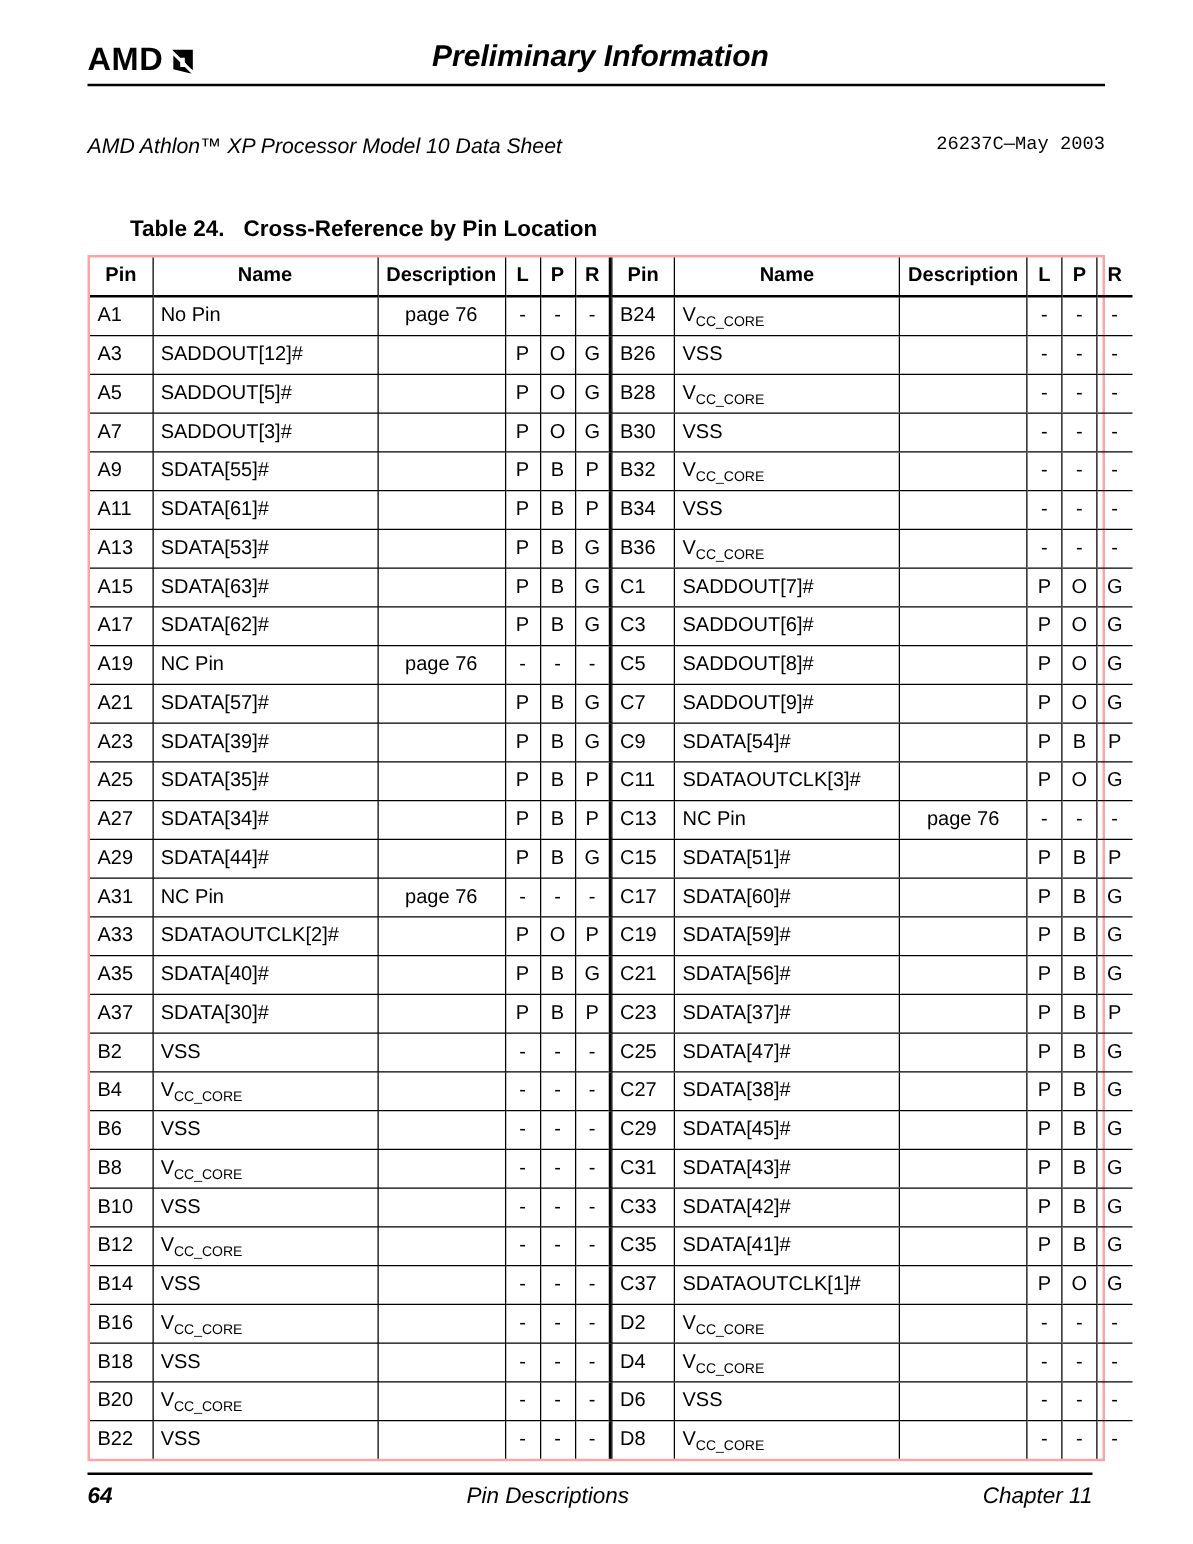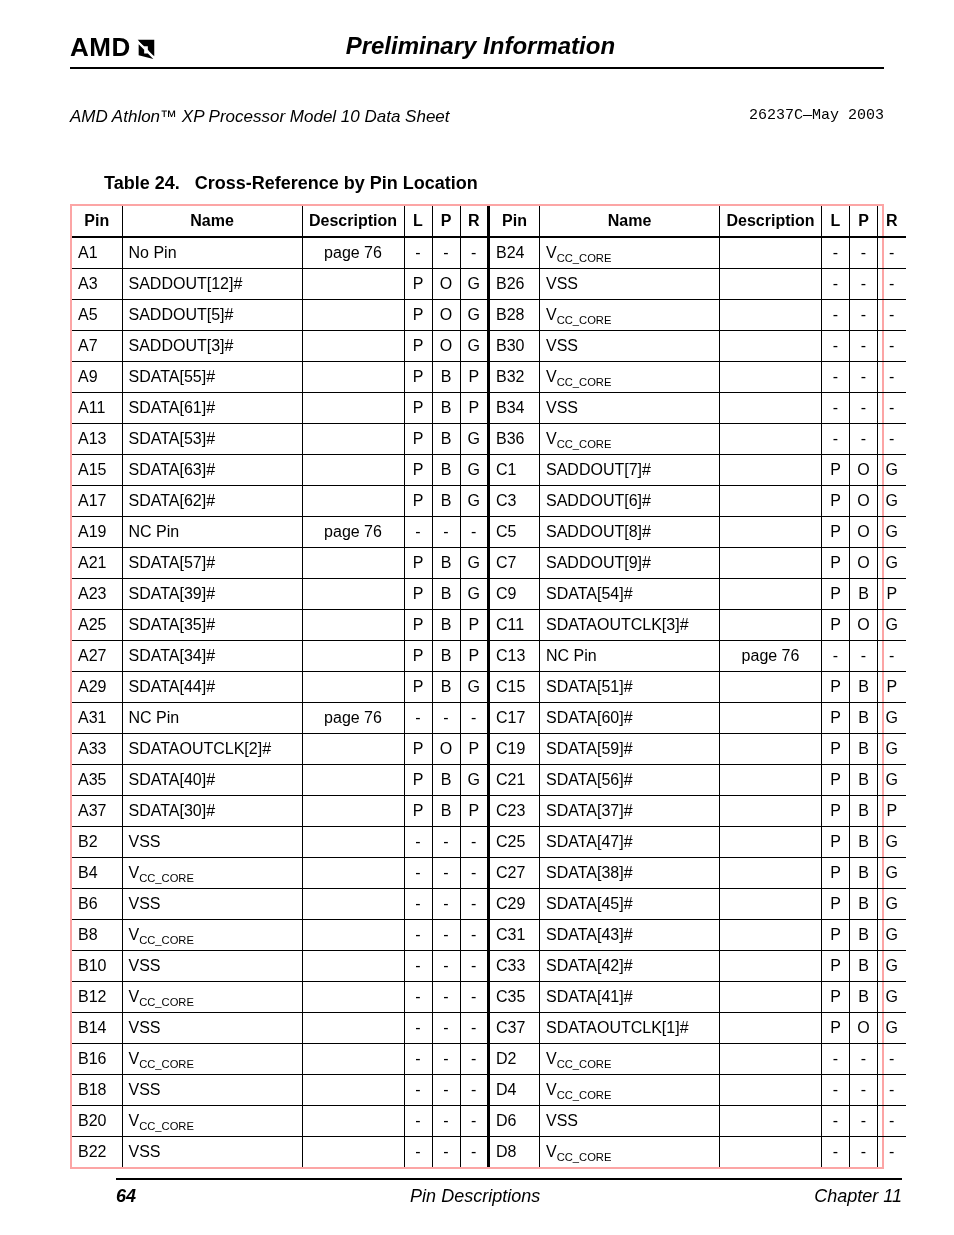--- a/index.html
+++ b/index.html
@@ -91,21 +91,21 @@
   table.pins col.c-desc { width: 102px; }
   table.pins col.c-lpr  { width: 28px; }
   table.pins.left td, table.pins.left th { border-left-width: 0; }
   table.pins.left tr > :last-child { border-right: 2px solid #000; }
   table.pins.right td, table.pins.right th { border-right-width: 0; }
   table.pins tr:first-child th { border-top-width: 0; }
   table.pins tr:last-child td { border-bottom-width: 0; }
   sub { font-size: 0.7em; line-height: 0; }
   .footer {
     position: absolute;
-    left: 70px; right: 52px; bottom: 28px; margin-left: 46px;
+    left: 70px; right: 80px; bottom: 28px;
   }
   .footer-rule { border-top: 2px solid #000; margin-bottom: 6px; }
   .footer-row {
     display: flex;
     justify-content: space-between;
     font-style: italic;
     font-size: 18px;
   }
   .footer-row .pnum { font-weight: 800; }
 </style>

